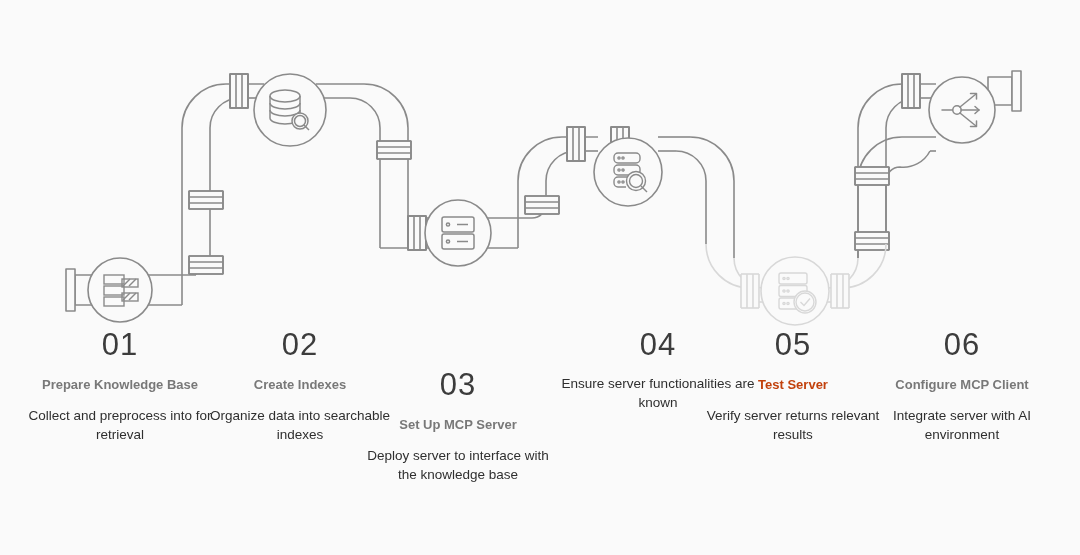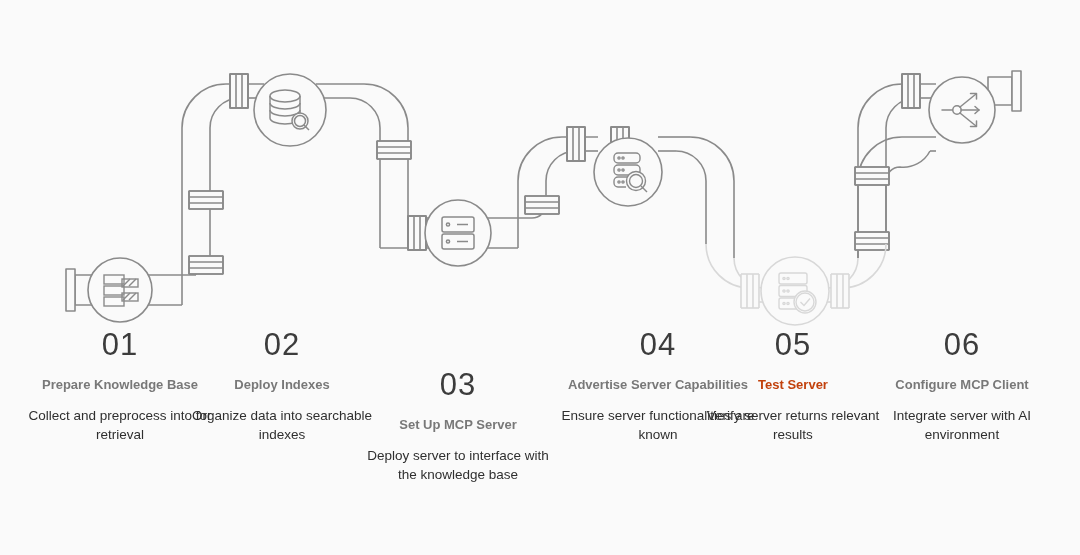--- a/index.html
+++ b/index.html
@@ -271,35 +271,34 @@
   </svg>
 
   <div class="cols">
 
     <div class="col" style="left:20px;">
       <div class="num">01</div>
       <div class="title">Prepare Knowledge Base</div>
       <div class="desc">Collect and preprocess into for retrieval</div>
     </div>
 
-    <div class="col" style="left:182px;">
+    <div class="col" style="left:200px;">
       <div class="num">02</div>
-      <div class="title">Deploy Indexes</div>
+      <div class="title">Create Indexes</div>
       <div class="desc">Organize data into searchable indexes</div>
     </div>
 
     <div class="col" style="left:358px;margin-top:40px;">
       <div class="num">03</div>
       <div class="title">Set Up MCP Server</div>
       <div class="desc">Deploy server to interface with the knowledge base</div>
     </div>
 
     <div class="col" style="left:516px;margin-left:42px;">
       <div class="num">04</div>
-      <div class="title">Advertise Server Capabilities</div>
       <div class="desc">Ensure server functionalities are known</div>
     </div>
 
     <div class="col" style="left:693px;">
       <div class="num">05</div>
       <div class="title faded">Test Server</div>
       <div class="desc">Verify server returns relevant results</div>
     </div>
 
     <div class="col" style="left:862px;">

